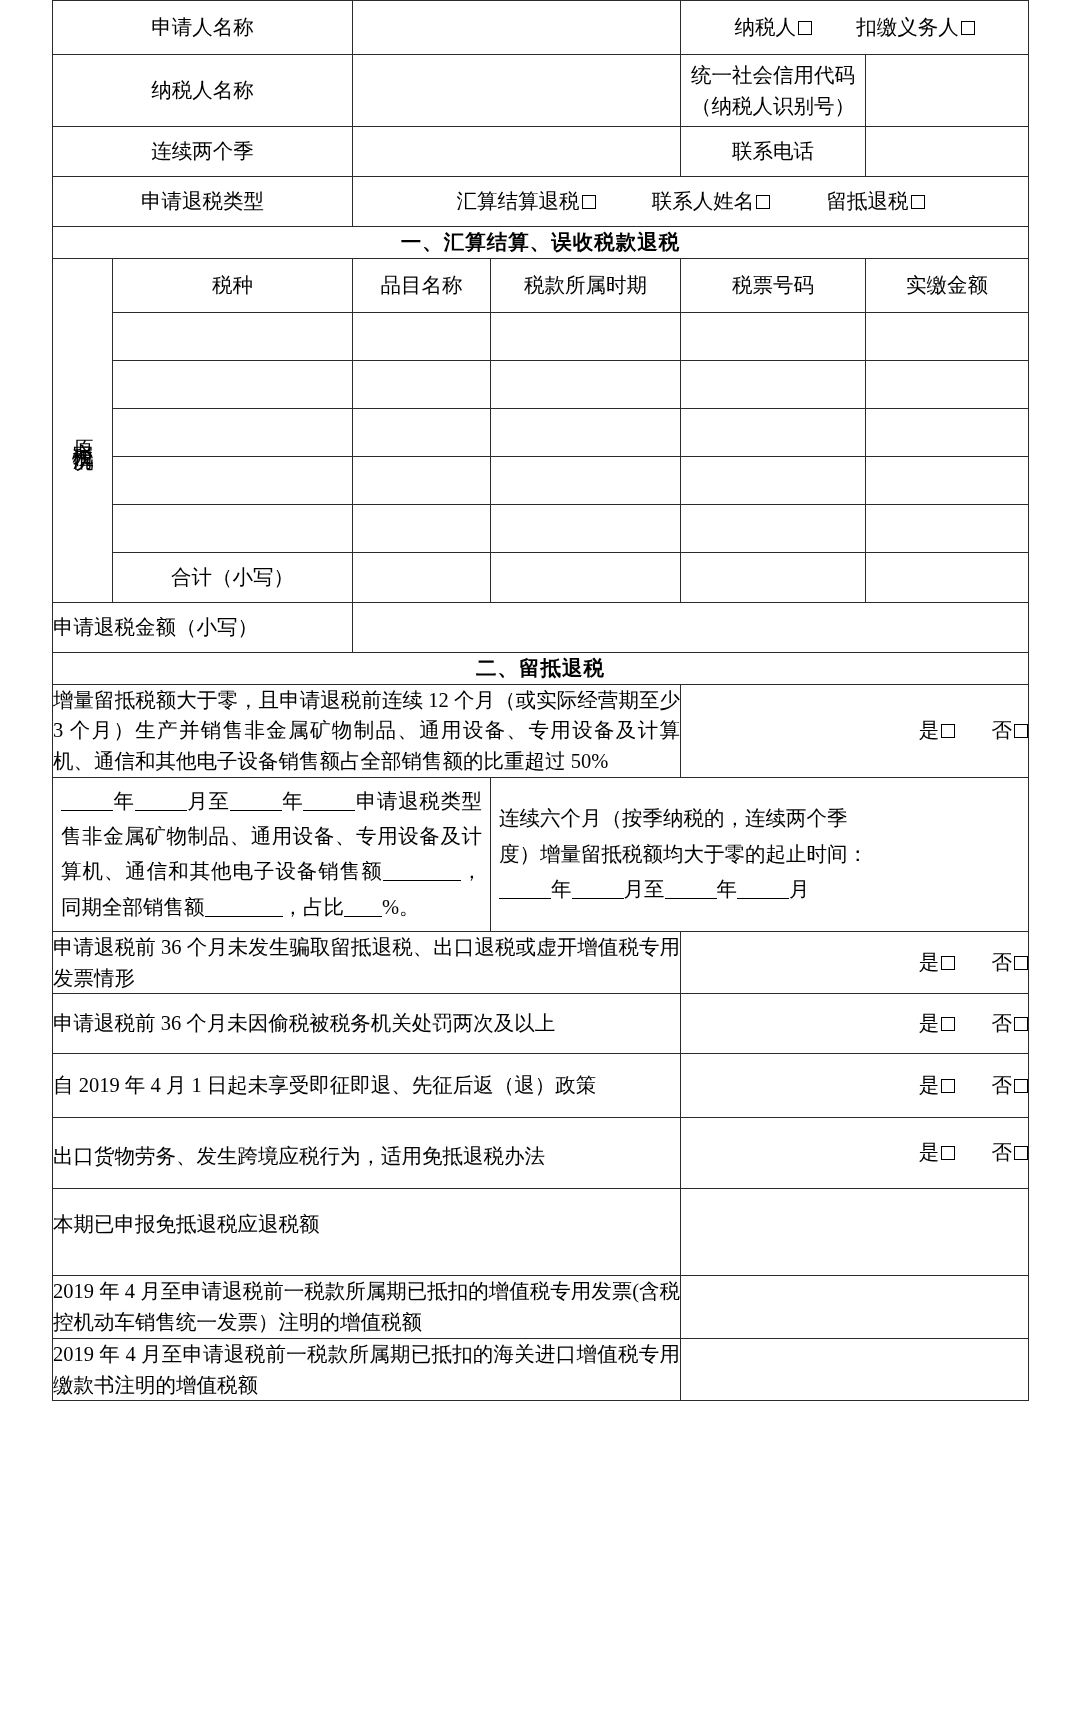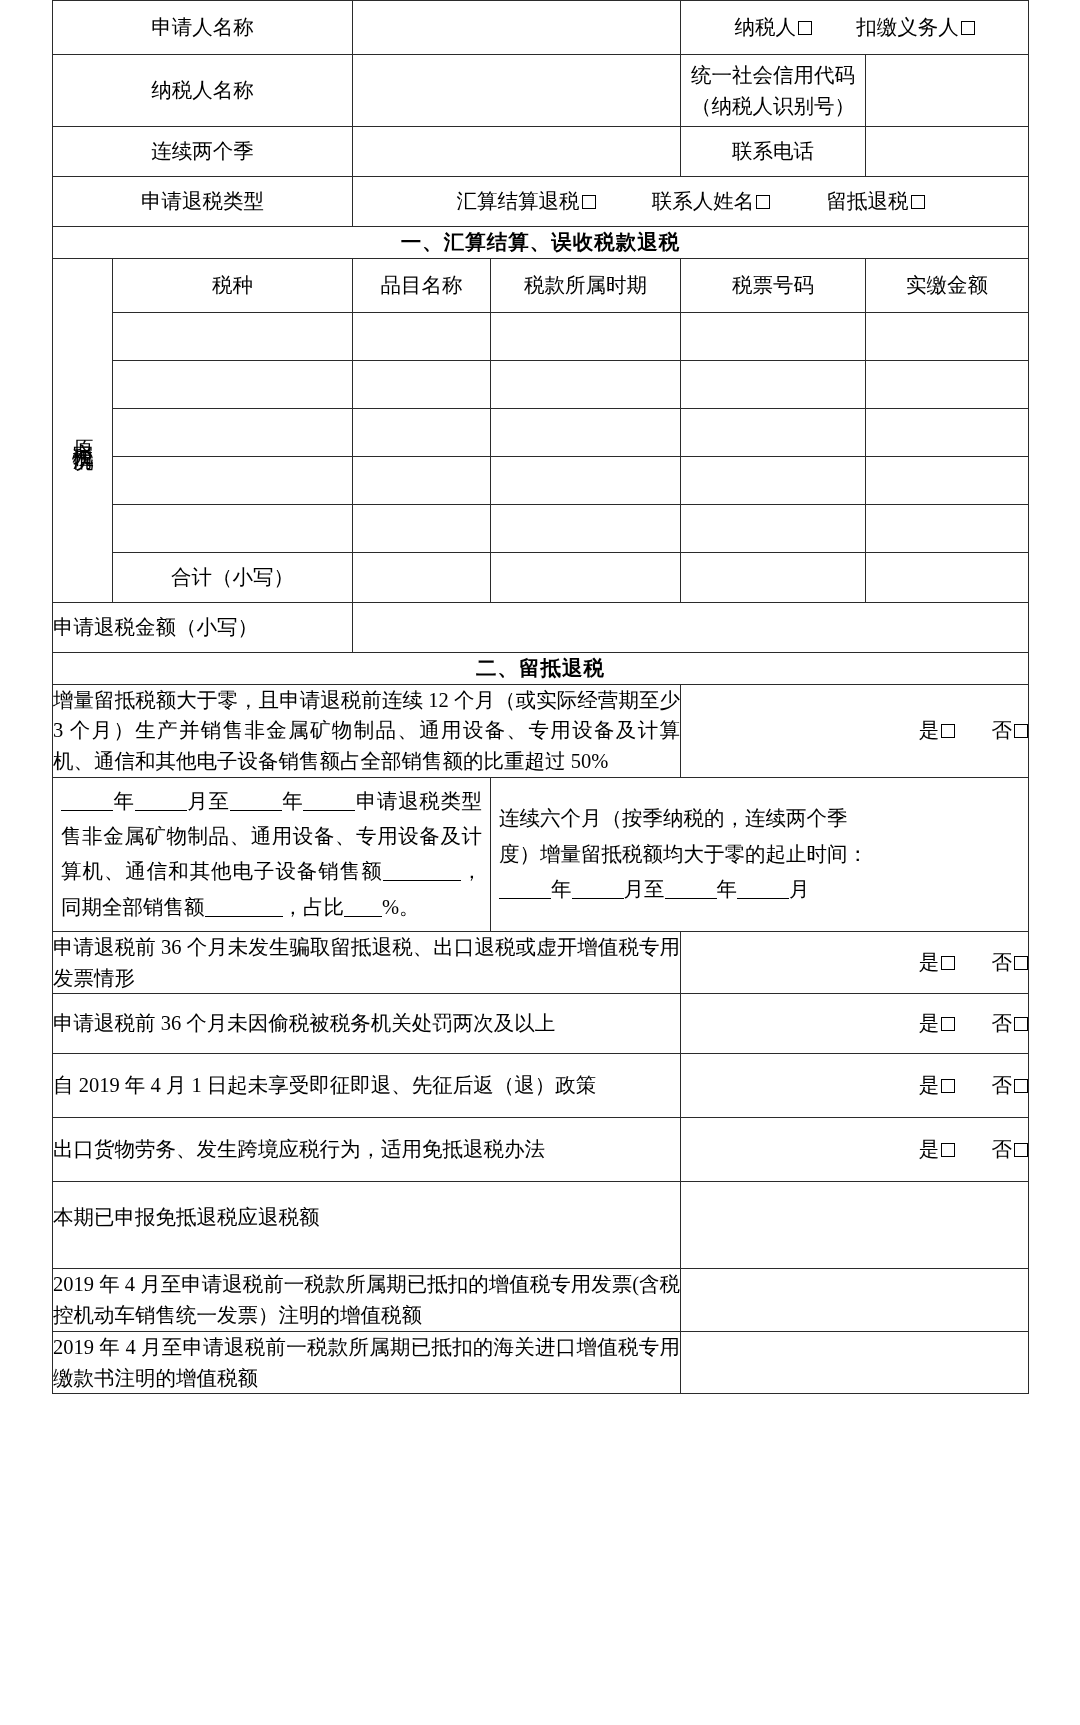--- a/index.html
+++ b/index.html
@@ -283,21 +283,21 @@
       <tr>
         <td colspan="4" class="para" style="padding-top:16px;padding-bottom:16px">自 2019 年 4 月 1 日起未享受即征即退、先征后返（退）政策</td>
         <td colspan="2" class="yesno">
           <span>是</span><span class="chk"></span>
           <span class="gap"></span>
           <span>否</span><span class="chk"></span>
         </td>
       </tr>
 
       <tr>
-        <td colspan="4" class="para" style="padding-top:16px;padding-bottom:16px">出口货物劳务、发生跨境应税行为，适用免抵退税办法</td>
+        <td colspan="4" class="para" style="padding-top:23px;padding-bottom:16px">出口货物劳务、发生跨境应税行为，适用免抵退税办法</td>
         <td colspan="2" class="yesno">
           <span>是</span><span class="chk"></span>
           <span class="gap"></span>
           <span>否</span><span class="chk"></span>
         </td>
       </tr>
 
       <tr>
         <td colspan="4" class="para" style="padding-top:20px;padding-bottom:36px">本期已申报免抵退税应退税额</td>
         <td colspan="2"></td>

